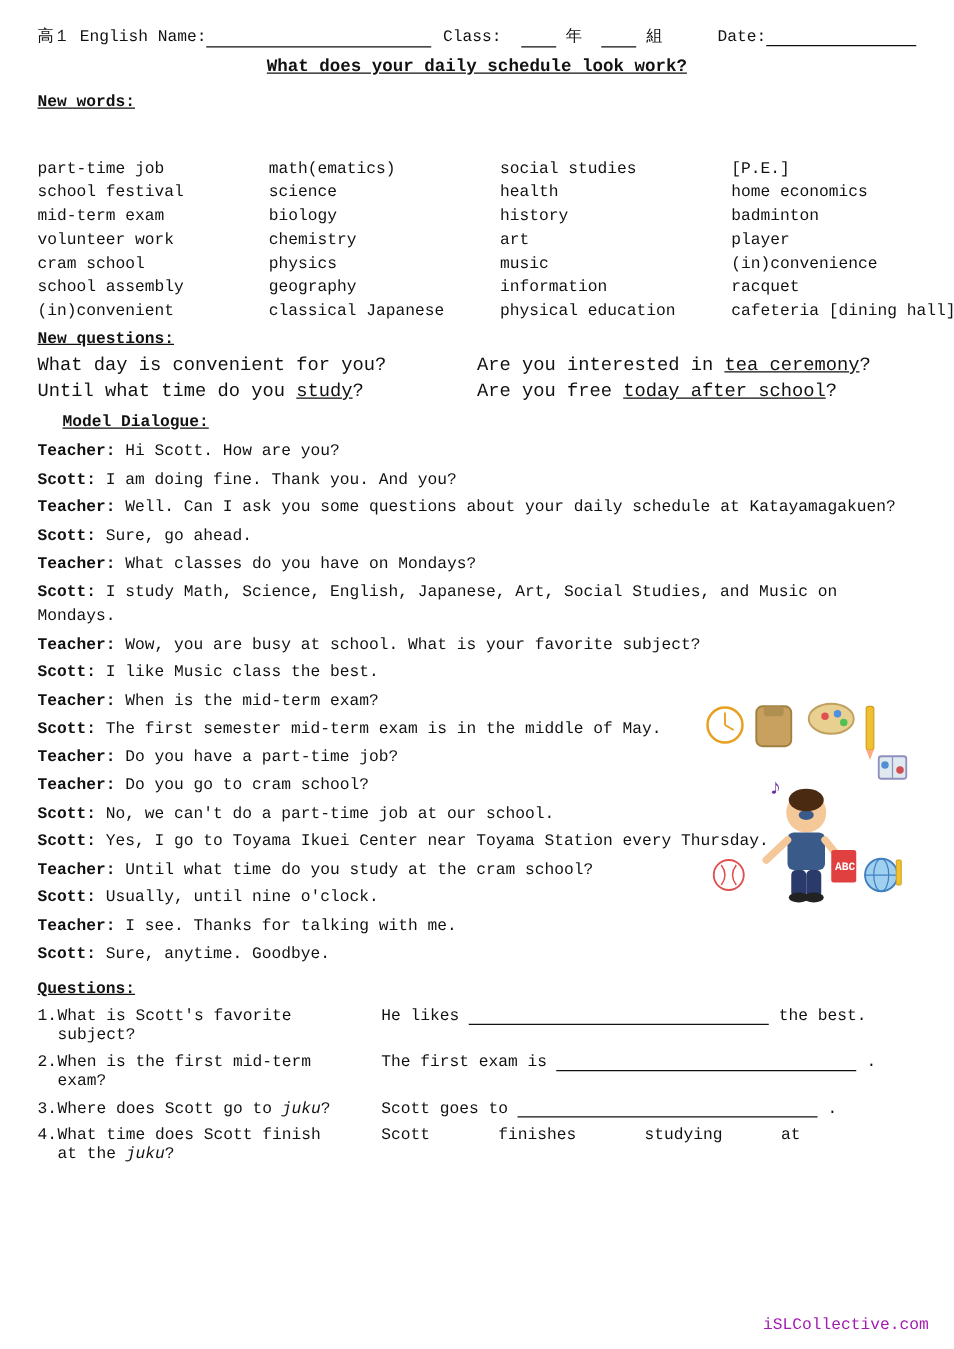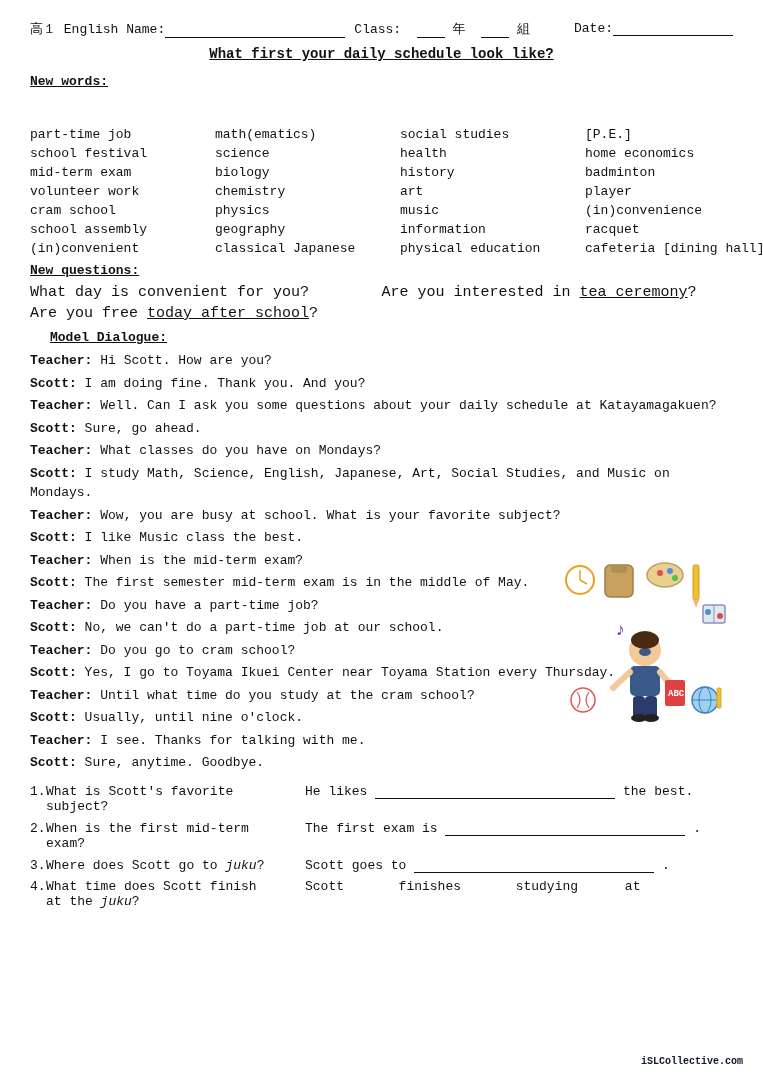--- a/index.html
+++ b/index.html
@@ -9,21 +9,21 @@
       background: #fff;
       color: #111;
       width: 763px;
       min-height: 1079px;
       padding: 20px 30px 20px 30px;
       position: relative;
     }
     .header-line {
       display: flex;
       justify-content: space-between;
-      align-items: flex-start;
+      align-items: center;
       margin-bottom: 8px;
       font-size: 13px;
     }
     .title {
       text-align: center;
       font-size: 14px;
       font-weight: bold;
       text-decoration: underline;
       margin-bottom: 12px;
     }
@@ -78,23 +78,23 @@
       margin-bottom: 6px;
       font-size: 13px;
     }
     .q-num { min-width: 16px; }
     .q-text { flex: 0 0 230px; font-family: Liberation Mono, monospace; }
     .q-answer { flex: 1; margin-left: 29px; }
     .branding {
       position: absolute;
       bottom: 12px;
       right: 20px;
-      font-size: 10px;
-      color: #0f172a;
-      font-weight: bold;
+      font-size: 13px;
+      color: #a21caf;
+      font-weight: normal;
     }
     .illustration {
       position: absolute;
       right: 28px;
       top: 560px;
       width: 180px;
       height: 170px;
     }
     .fill-line {
       display: inline-block;
@@ -114,21 +114,21 @@
     <span class="fill-line" style="min-width:28px;">&nbsp;</span>
     <span>年</span>&nbsp;
     <span class="fill-line" style="min-width:28px;">&nbsp;</span>
     <span>組</span>
   </span>
   <span style="flex:1;text-align:right;">
     <span>Date:</span><span class="fill-line" style="min-width:120px;">&nbsp;</span>
   </span>
 </div>
 
-<div class="title">What first your daily schedule look like?</div>
+<div class="title">What does your daily schedule look work?</div>
 
 <div class="section-heading">New words:</div>
 <div class="vocab-grid" id="vocab-container">
     <div class="vocab-cell">part-time job</div>
     <div class="vocab-cell">math(ematics)</div>
     <div class="vocab-cell">social studies</div>
     <div class="vocab-cell">[P.E.]</div>
     <div class="vocab-cell">school festival</div>
     <div class="vocab-cell">science</div>
     <div class="vocab-cell">health</div>
@@ -155,40 +155,41 @@
     <div class="vocab-cell">cafeteria [dining hall]</div>
   </div>
 
 <div class="section-heading">New questions:</div>
 <div class="questions-section">
   <div class="question-row">
     <span class="question-left">What day is convenient for you?</span>
     <span class="question-right">Are you interested in <span class="underline-word">tea ceremony</span>?</span>
   </div>
   <div class="question-row">
+    <span class="question-left">Until what time do you <span class="underline-word">study</span>?</span>
     <span class="question-right">Are you free <span class="underline-word">today after school</span>?</span>
   </div>
 </div>
 
 <div class="model-section">
   <div class="model-title">Model Dialogue:</div>
   <div id="dialogue-container">
       <div class="dialogue-line"><span class="speaker-bold">Teacher:</span><span> Hi Scott. How are you?</span></div>
       <div class="dialogue-line"><span class="speaker-bold">Scott:</span><span> I am doing fine. Thank you. And you?</span></div>
       <div class="dialogue-line"><span class="speaker-bold">Teacher:</span><span> Well. Can I ask you some questions about your daily schedule at Katayamagakuen?</span></div>
       <div class="dialogue-line"><span class="speaker-bold">Scott:</span><span> Sure, go ahead.</span></div>
       <div class="dialogue-line"><span class="speaker-bold">Teacher:</span><span> What classes do you have on Mondays?</span></div>
       <div class="dialogue-line"><span class="speaker-bold">Scott:</span><span> I study Math, Science, English, Japanese, Art, Social Studies, and Music on Mondays.</span></div>
       <div class="dialogue-line"><span class="speaker-bold">Teacher:</span><span> Wow, you are busy at school. What is your favorite subject?</span></div>
       <div class="dialogue-line"><span class="speaker-bold">Scott:</span><span> I like Music class the best.</span></div>
       <div class="dialogue-line"><span class="speaker-bold">Teacher:</span><span> When is the mid-term exam?</span></div>
       <div class="dialogue-line"><span class="speaker-bold">Scott:</span><span> The first semester mid-term exam is in the middle of May.</span></div>
       <div class="dialogue-line"><span class="speaker-bold">Teacher:</span><span> Do you have a part-time job?</span></div>
+      <div class="dialogue-line"><span class="speaker-bold">Teacher:</span><span> Do you go to cram school?</span></div>
       <div class="dialogue-line"><span class="speaker-bold">Scott:</span><span> No, we can't do a part-time job at our school.</span></div>
-      <div class="dialogue-line"><span class="speaker-bold">Teacher:</span><span> Do you go to cram school?</span></div>
       <div class="dialogue-line"><span class="speaker-bold">Scott:</span><span> Yes, I go to Toyama Ikuei Center near Toyama Station every Thursday.</span></div>
       <div class="dialogue-line"><span class="speaker-bold">Teacher:</span><span> Until what time do you study at the cram school?</span></div>
       <div class="dialogue-line"><span class="speaker-bold">Scott:</span><span> Usually, until nine o'clock.</span></div>
       <div class="dialogue-line"><span class="speaker-bold">Teacher:</span><span> I see. Thanks for talking with me.</span></div>
       <div class="dialogue-line"><span class="speaker-bold">Scott:</span><span> Sure, anytime. Goodbye.</span></div>
     </div>
 </div>
 
 <div class="illustration">
   <svg viewBox="0 0 180 170" xmlns="http://www.w3.org/2000/svg" width="180" height="170">
@@ -240,20 +241,21 @@
     <ellipse cx="150" cy="140" rx="6" ry="13" fill="none" stroke="#4080c0" stroke-width="1"></ellipse>
     <line x1="137" y1="140" x2="163" y2="140" stroke="#4080c0" stroke-width="1"></line>
 
     <rect x="162" y="128" width="4" height="20" rx="1" fill="#f0c030" stroke="#d0a020" stroke-width="0.8"></rect>
 
     <text x="60" y="75" font-size="18" fill="#7030a0">♪</text>
   </svg>
 </div>
 
 <div class="bottom-section">
+  <div class="section-heading">Questions:</div>
   <div id="numbered-questions-container">
       <div class="numbered-q">
       <span class="q-num">1.</span>
       <span class="q-text">What is Scott's favorite subject?</span>
       <span class="q-answer">
         He likes&nbsp;<span class="fill-line" style="min-width:240px;">&nbsp;</span>&nbsp;the best.
       </span>
     </div>
       <div class="numbered-q">
       <span class="q-num">2.</span>

